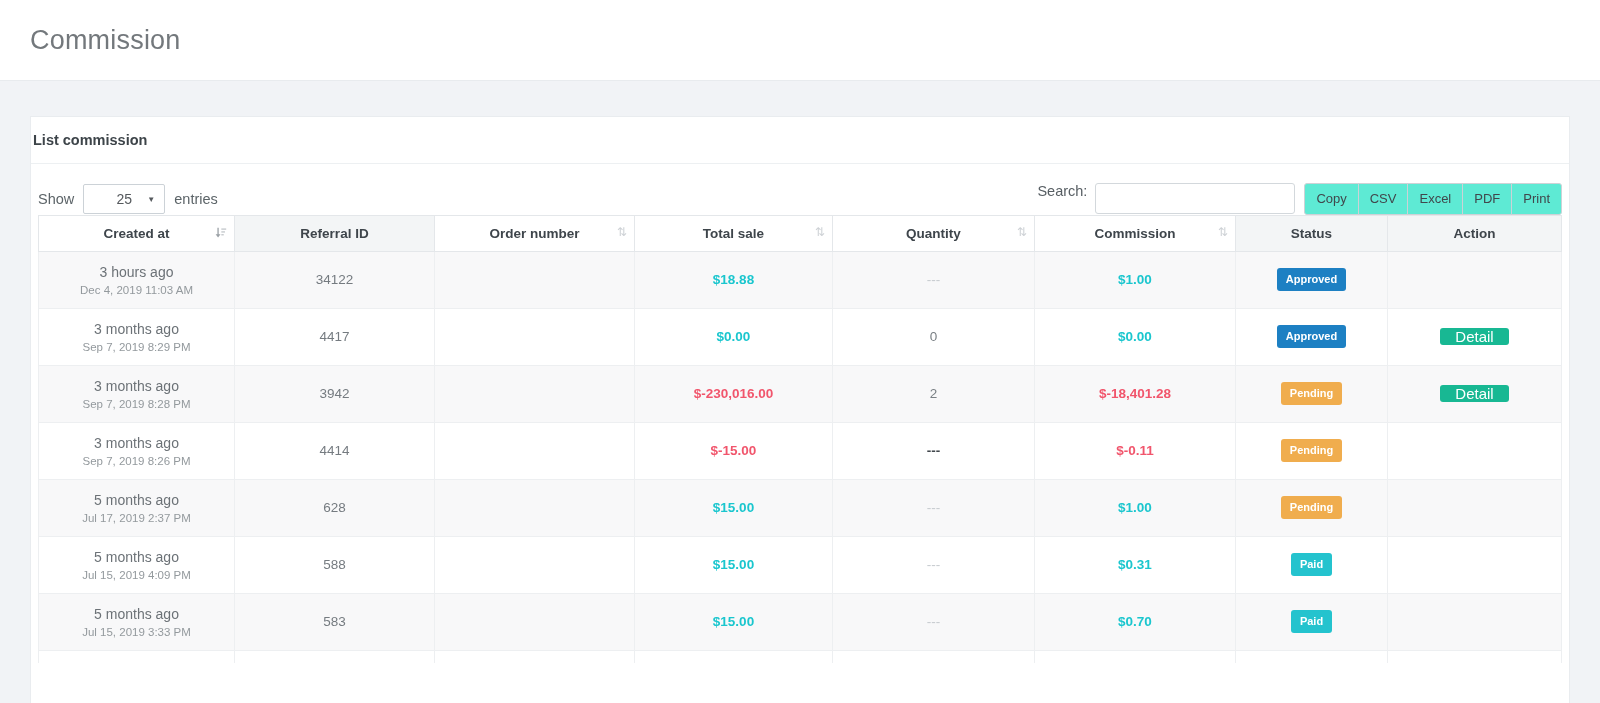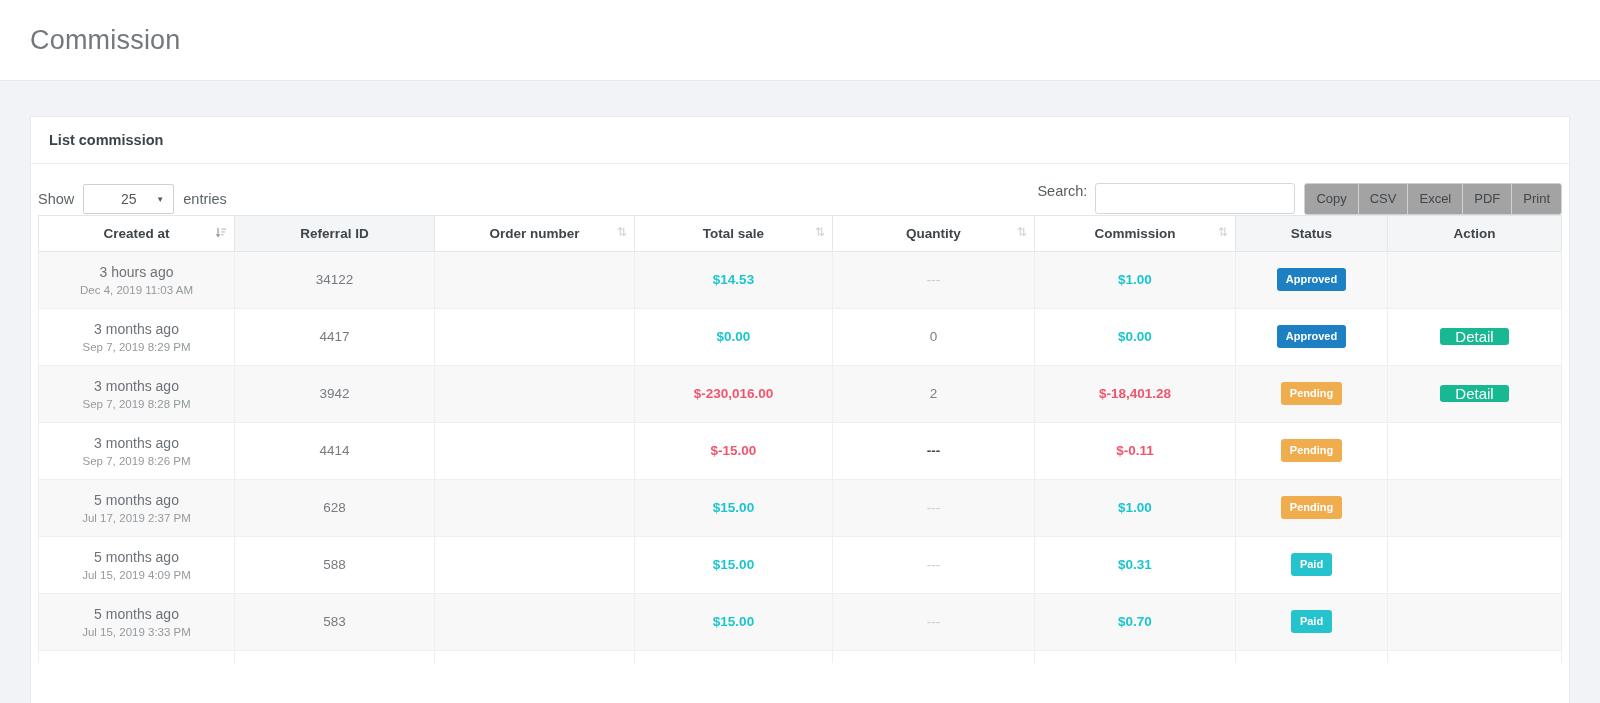--- a/index.html
+++ b/index.html
@@ -15,47 +15,47 @@
     display:flex; align-items:center; padding:0 30px;
   }
   .page-title { font-size:27px; font-weight:400; color:#73787c; letter-spacing:.2px; }
 
   
   .panel {
     margin:35px 30px 0 30px; background:#fff; border:1px solid #e9ecef;
     min-height:700px;
   }
   .panel-header {
-    padding:15px 18px; border-bottom:1px solid #edf0f2;
+    padding:15px 2px; border-bottom:1px solid #edf0f2;
     font-size:14.5px; font-weight:700; color:#3d4449;
   }
   .panel-body { padding:19px 7px 0 7px; }
 
   
   .controls { display:flex; align-items:center; justify-content:space-between;gap:40px; }
   .show-group { display:flex; align-items:center; font-size:14.5px; color:#5c6468; }
   .select-box {
-    width:91px; height:30px; border:1px solid #ccd2d7; border-radius:2px;
+    width:82px; height:30px; border:1px solid #ccd2d7; border-radius:2px;
     margin:0 9px; position:relative; background:#fff; cursor:pointer;
     display:flex; align-items:center; justify-content:center;
     font-size:14px; color:#55595d;
   }
   .select-box .caret {
     position:absolute; right:9px; top:10px; font-size:8px; color:#55595d;
   }
   .right-controls { display:flex; align-items:flex-start; }
   .search-label { font-size:14.5px; color:#575e63; margin-right:8px; }
   .search-input {
     width:200px; height:31px; border:1px solid #d3d8dc; border-radius:3px;
     background:#fff; outline:none; padding:0 8px; font-size:14px;
     font-family:"Liberation Sans", sans-serif;
   }
   .btn-group { display:flex; margin-left:9px; }
   .btn-export {
-    padding:7px 11px; font-size:13px; color:#41474c; background:#a3a3a3;
+    padding:7px 11px; font-size:13px; color:#41474c; background:#5eead4;
     border:1px solid #cdd2d6; margin-left:-1px; cursor:pointer;
     font-family:"Liberation Sans", sans-serif; line-height:1.2;
   }
   .btn-export:first-child { border-radius:3px 0 0 3px; margin-left:0; }
   .btn-export:last-child { border-radius:0 3px 3px 0; }
 
   
   .info { font-size:14.5px; color:#686f74; margin:15px 0 9px 0; }
 
   
@@ -187,21 +187,21 @@
       </thead>
       <tbody>
 
         <tr class="striped">
           <td>
             <div class="rel">3 hours ago</div>
             <div class="abs">Dec 4, 2019 11:03 AM</div>
           </td>
           <td>34122</td>
           <td></td>
-          <td class="c-money" data-v="pos">$14.53</td>
+          <td class="c-money" data-v="pos">$18.88</td>
           <td class="c-qty" data-v="muted">---</td>
           <td class="c-money" data-v="pos">$1.00</td>
           <td><span class="badge" data-v="approved">Approved</span></td>
           <td></td>
         </tr>
 
         <tr>
           <td>
             <div class="rel">3 months ago</div>
             <div class="abs">Sep 7, 2019 8:29 PM</div>

